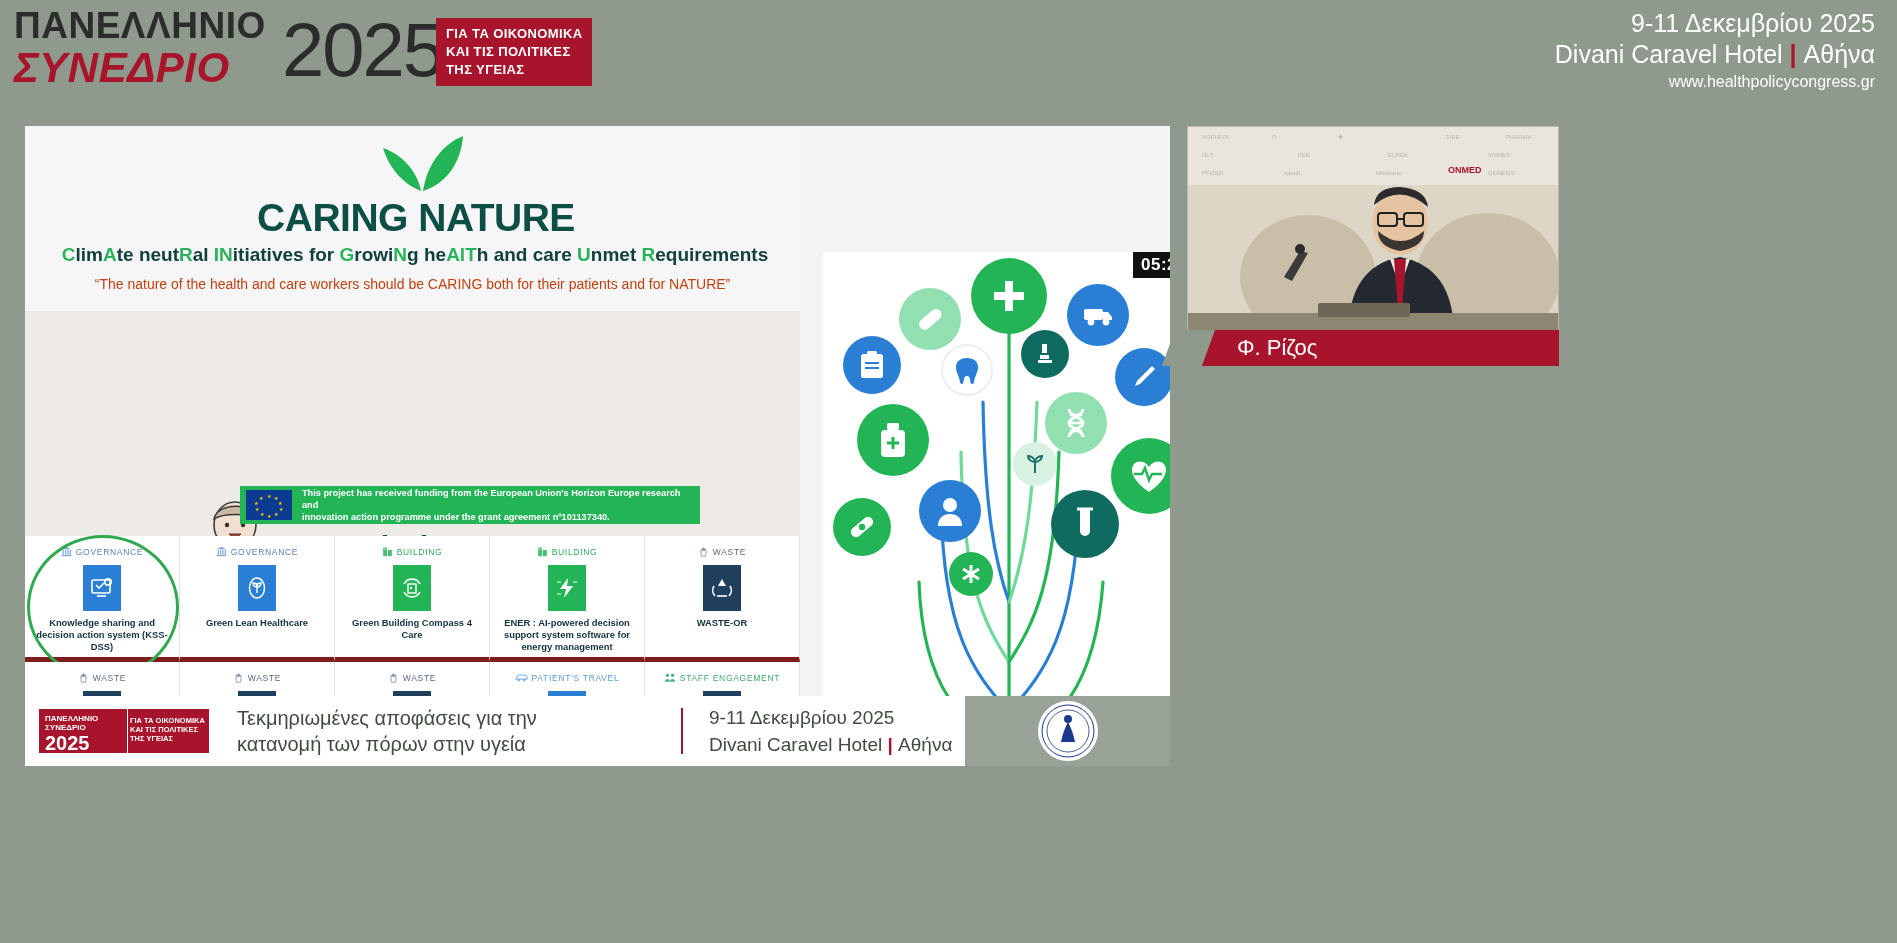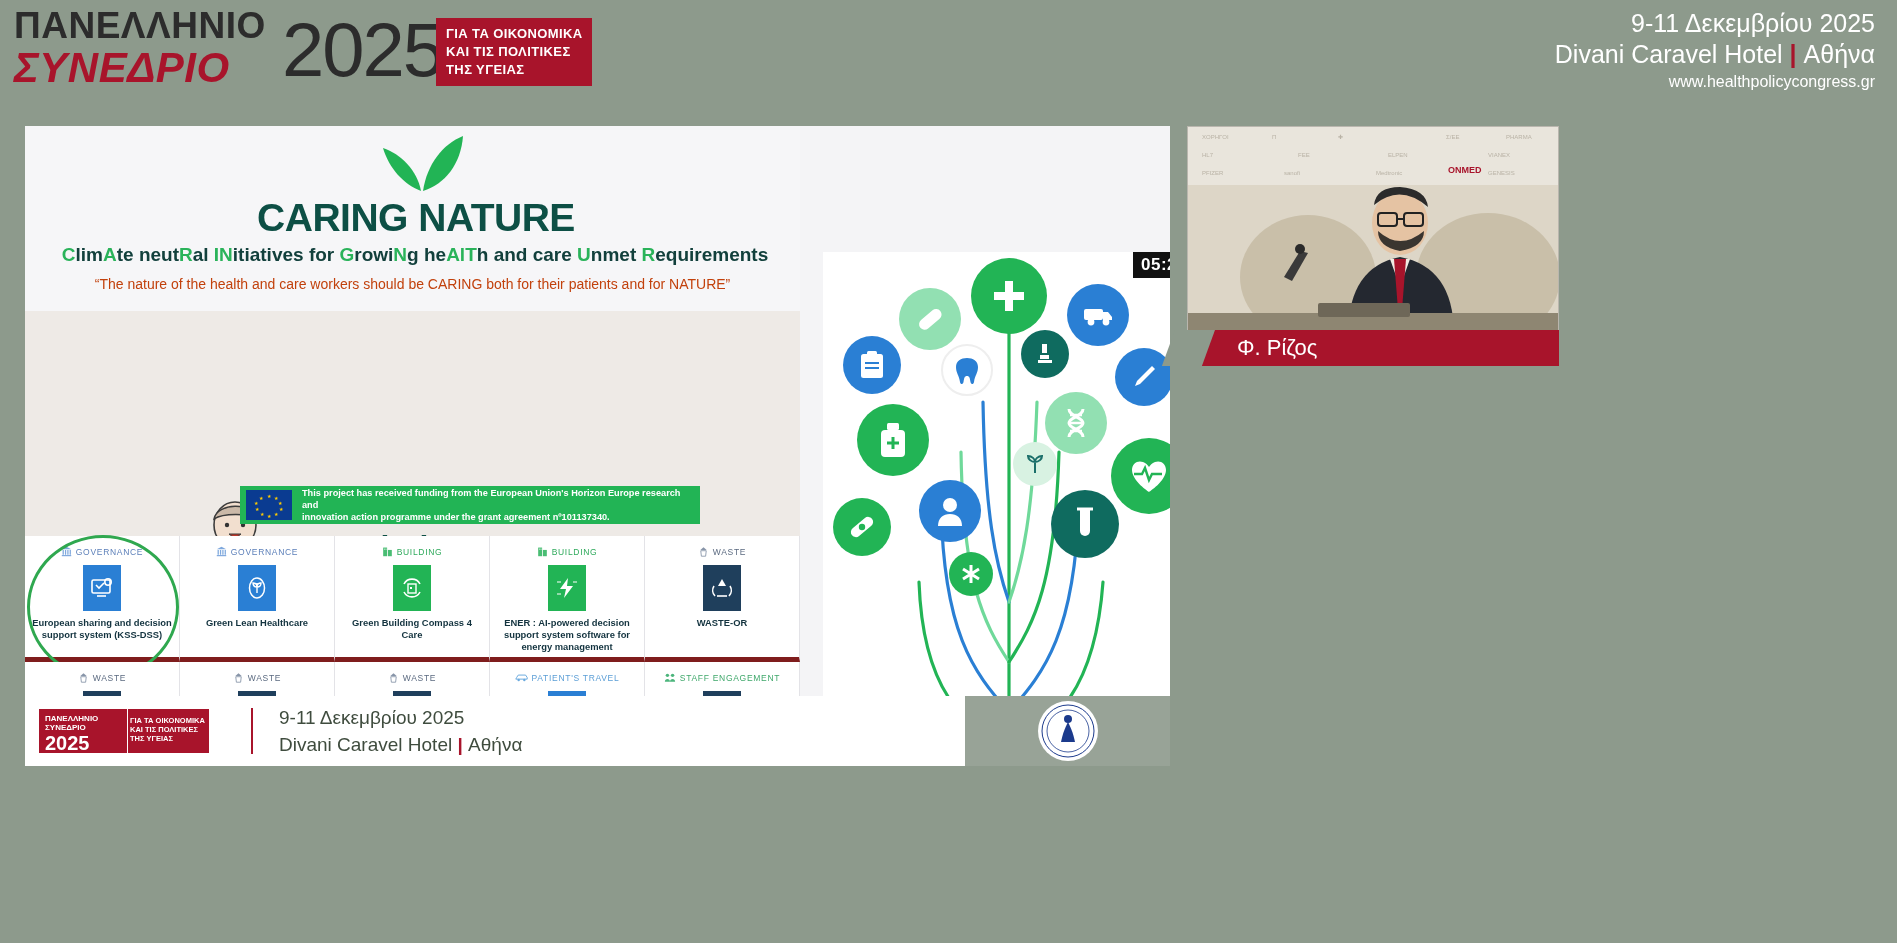--- a/index.html
+++ b/index.html
@@ -191,21 +191,21 @@
             <span class="card-cat-label cat-governance">GOVERNANCE</span>
           </div>
           <div class="card-icon ic-blue">
             <svg width="24" height="24" viewBox="0 0 24 24">
               <rect x="2" y="4" width="18" height="13" rx="1.5" fill="none" stroke="#fff" stroke-width="1.6"></rect>
               <path d="M7 20h9" stroke="#fff" stroke-width="1.6"></path>
               <circle cx="18" cy="6" r="3.2" fill="none" stroke="#fff" stroke-width="1.6"></circle>
               <path d="M6 9l3 3 5-5" stroke="#fff" stroke-width="1.6" fill="none"></path>
             </svg>
           </div>
-          <div class="card-title">European sharing and decision support system (KSS-DSS)</div>
+          <div class="card-title">Knowledge sharing and decision action system (KSS-DSS)</div>
           <div class="hl-ring"></div>
         </div>
         <div class="card">
           <div class="card-cat">
             <span><svg width="11" height="11" viewBox="0 0 14 14">
                 <path d="M7 1 13 4H1z" fill="#7ea8dd"></path>
                 <path d="M2 5h1.6v6H2zM5 5h1.6v6H5zM8 5h1.6v6H8zM11 5h1.6v6H11z" fill="#7ea8dd"></path>
                 <rect x="1" y="11.5" width="12" height="1.5" fill="#7ea8dd"></rect>
               </svg></span>
             <span class="card-cat-label cat-governance">GOVERNANCE</span>
@@ -489,20 +489,24 @@
             <div class="c">2025</div>
           </div>
           <div class="sf-logo-r">
             <div>ΓΙΑ ΤΑ ΟΙΚΟΝΟΜΙΚΑ</div>
             <div>ΚΑΙ ΤΙΣ ΠΟΛΙΤΙΚΕΣ</div>
             <div>ΤΗΣ ΥΓΕΙΑΣ</div>
           </div>
         </div>
       </div>
       <div class="sf-mid">
+        <div class="sf-title">
+          <div>Τεκμηριωμένες αποφάσεις για την</div>
+          <div>κατανομή των πόρων στην υγεία</div>
+        </div>
         <div class="sf-div"></div>
         <div class="sf-date">
           <div>9-11 Δεκεμβρίου 2025</div>
           <div>
             <span>Divani Caravel Hotel</span>
             <span class="sep">|</span>
             <span>Αθήνα</span>
           </div>
         </div>
       </div>

